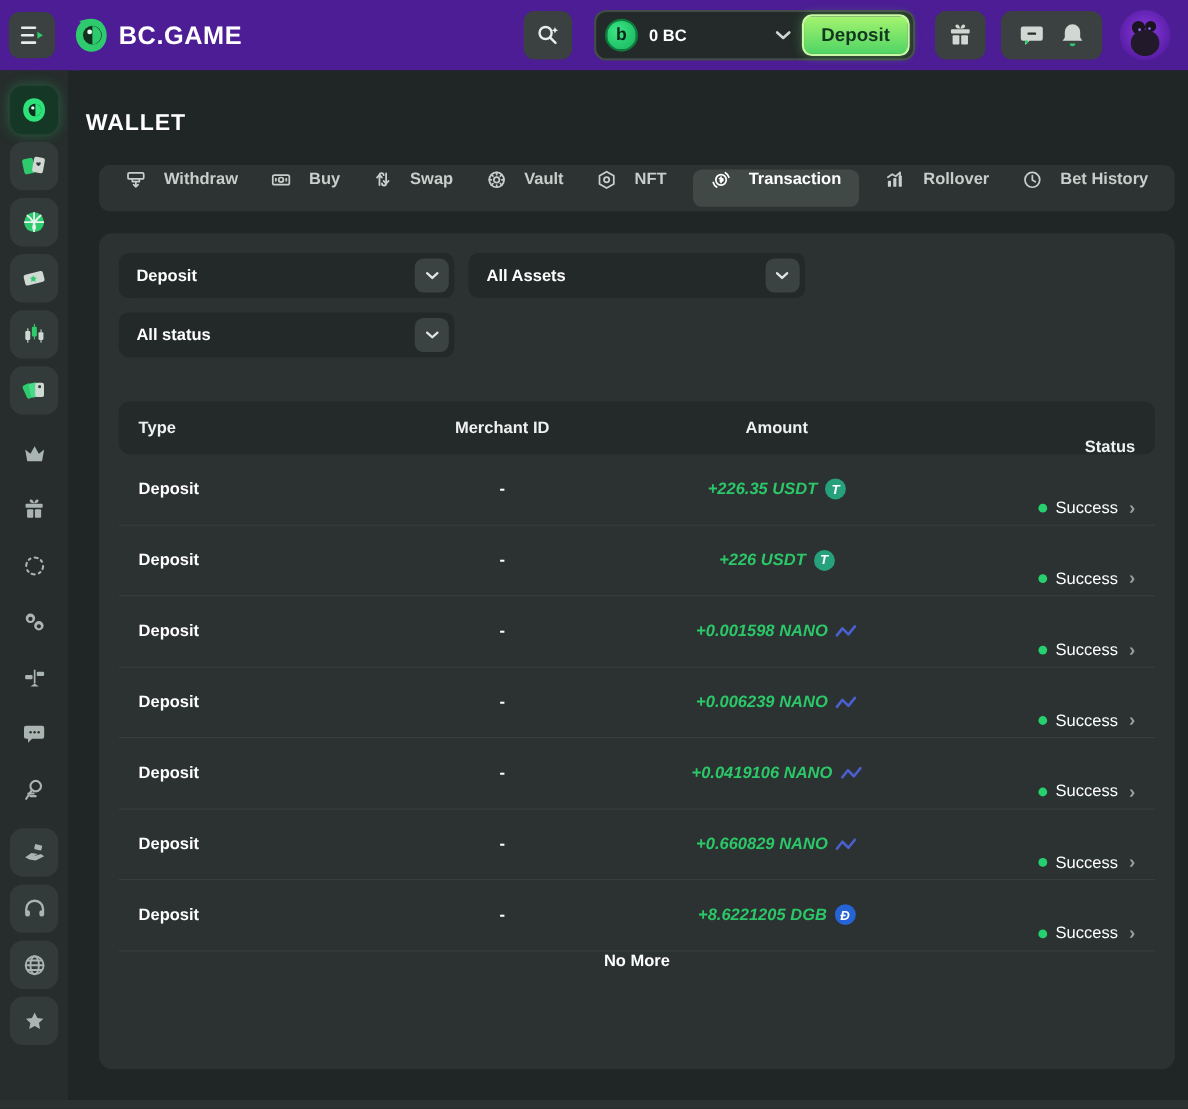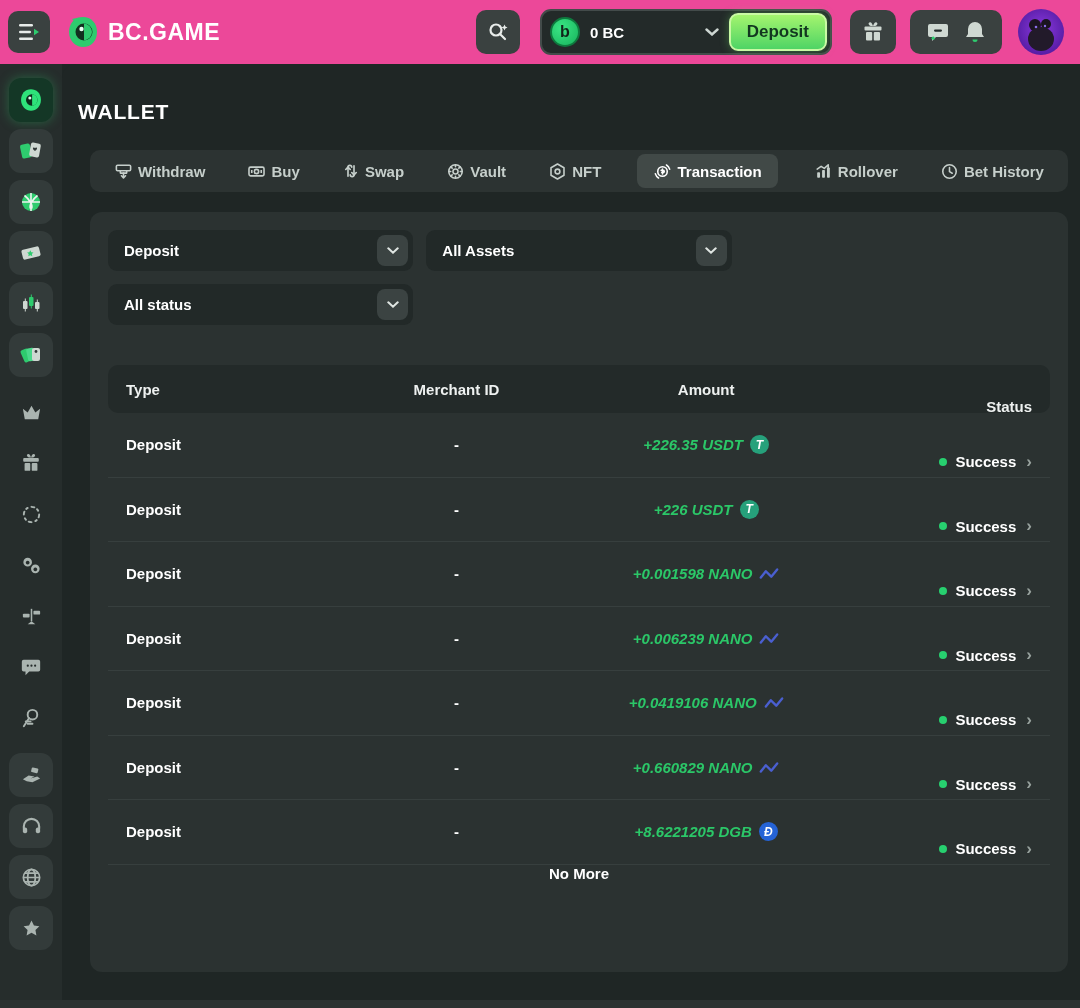--- a/index.html
+++ b/index.html
@@ -8,21 +8,21 @@
     background:#1f2625;
     font-family:"Liberation Sans", sans-serif;
     color:#fff;
     position:relative;
   }
   svg { display:block; }
 
   
   .header {
     position:absolute; top:0; left:0; right:0; height:64px;
-    background:#ec4899; display:flex; align-items:center; padding:0 16px 0 8px;
+    background:#4c1d95; display:flex; align-items:center; padding:0 16px 0 8px;
   }
   .icon-btn {
     background:#3a4140; border-radius:10px; display:flex; align-items:center;
     justify-content:center; cursor:pointer; flex:0 0 auto;
   }
   .menu-btn { width:42px; height:42px; }
   .brand { display:flex; align-items:center; gap:8px; margin-left:16px; }
   .brand-name { font-size:23px; font-weight:800; letter-spacing:.5px; color:#fff; }
   .search-btn { width:44px; height:44px; margin-left:auto; }
   .balance-pill {
@@ -80,21 +80,21 @@
   .page-title {
     position:absolute; left:16px; top:36px; font-size:21px; font-weight:800;
     letter-spacing:.8px; color:#fff;
   }
   .tabbar {
     position:absolute; left:28px; top:86px; width:978px; height:42px;
     background:#2c3332; border-radius:10px; display:flex; align-items:center;
     justify-content:space-between; padding:0 18px;
   }
   .tab {
-    display:flex; align-items:center; gap:5px; color:#c6cfcb; font-size:15px;
+    display:flex; gap:16px; color:#c6cfcb; font-size:15px;
     font-weight:700; cursor:pointer; white-space:nowrap; height:34px; padding:0 6px;
     border-radius:8px;
   }
   .tab.active { background:#414947; color:#fff; padding:0 16px; }
 
   
   .panel {
     position:absolute; left:28px; top:148px; width:978px; height:760px;
     background:#2b3231; border-radius:12px; padding:18px;
   }
@@ -134,21 +134,21 @@
   .coin-circle {
     width:19px; height:19px; border-radius:50%; color:#fff; font-size:12px;
     font-weight:800; display:flex; align-items:center; justify-content:center;
   }
   .coin.usdt .coin-circle { background:#26a17b; }
   .coin.dgb  .coin-circle { background:#2563d6; }
   .row-status {
     display:flex; align-items:center; justify-content:flex-end; gap:8px;
   }
   .dot { width:8px; height:8px; border-radius:50%; background:#27d06f; }
-  .status-txt { font-size:15px; font-weight:700; color:#fff; }
+  .status-txt { font-size:15px; font-weight:400; color:#fff; }
   .row-chev { color:#97a19d; font-size:17px; font-weight:700; margin-left:2px; }
 
   .no-more { text-align:center; font-size:15px; font-weight:800; color:#fff; }
 
   .bottom-strip {
     position:absolute; left:0; right:0; bottom:0; height:8px; background:#2b3130;
   }
 </style>
 </head>
 <body>

